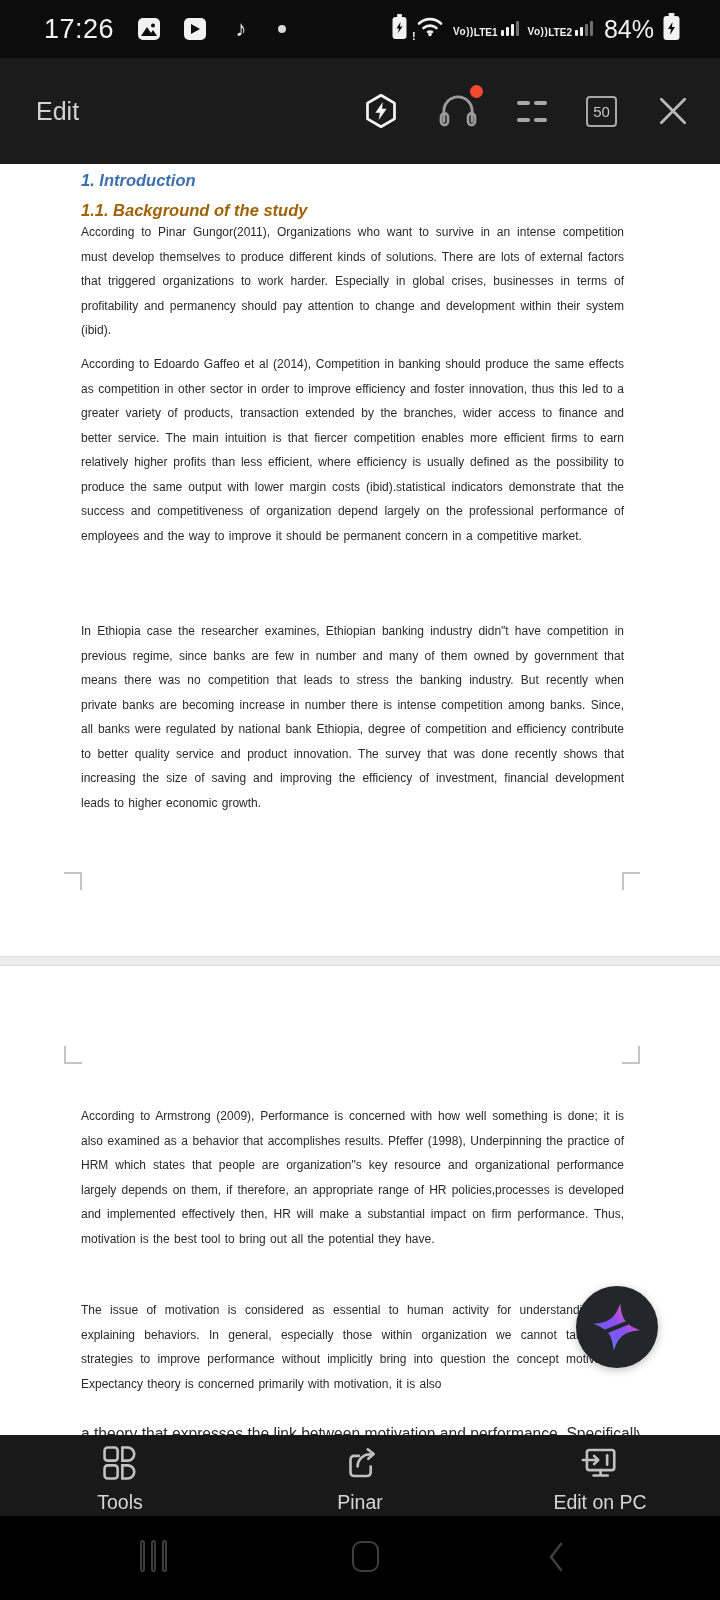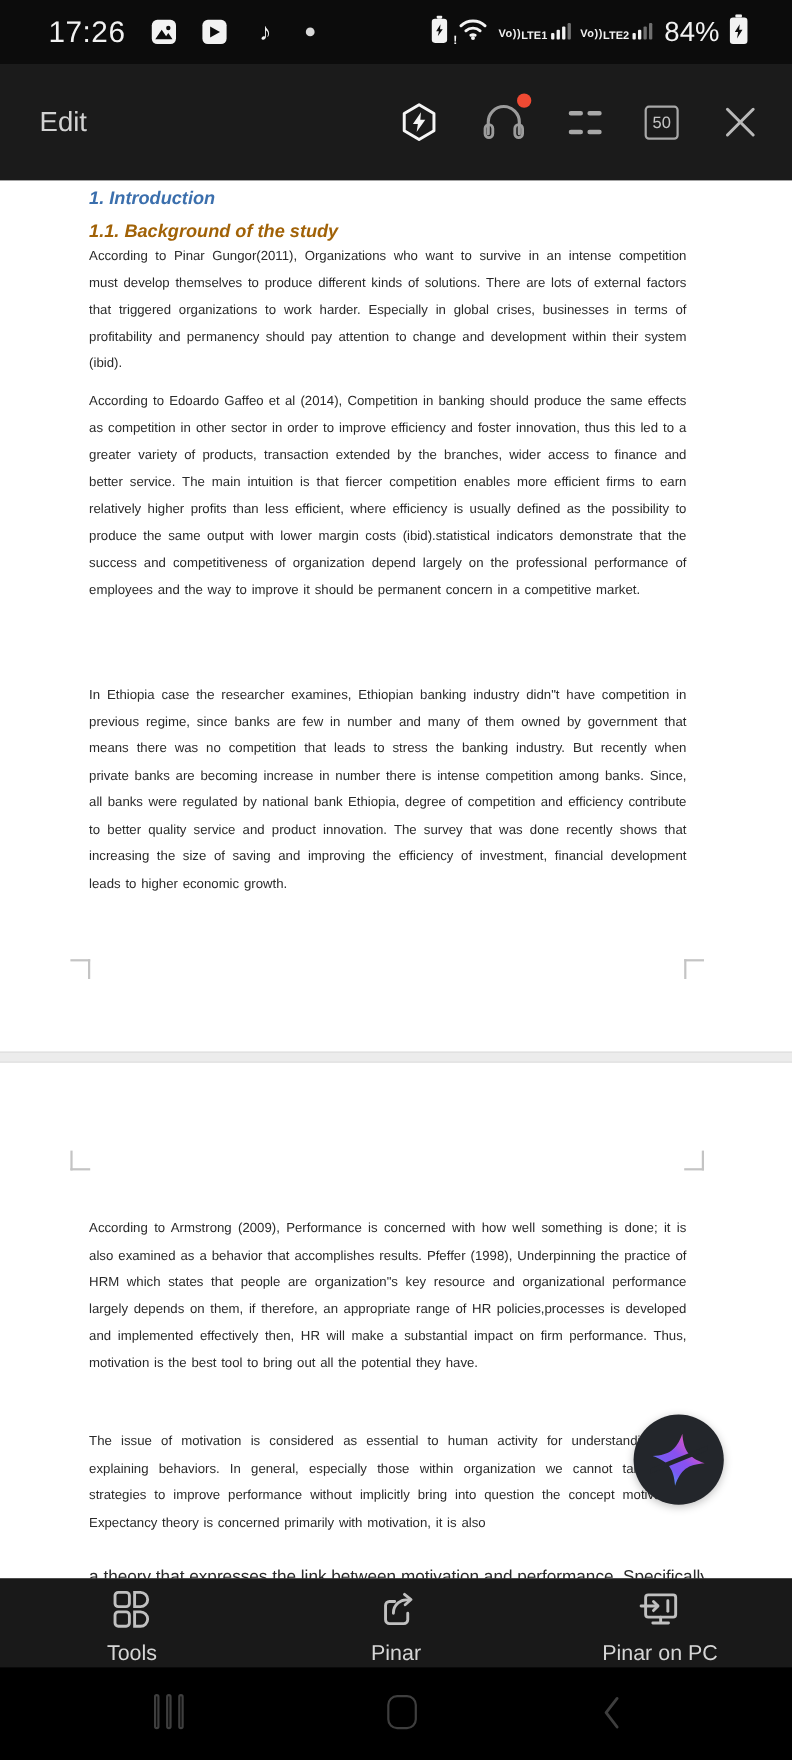--- a/index.html
+++ b/index.html
@@ -277,21 +277,21 @@
     <div class="bb-item">
       <span>
         <svg width="38" height="38" viewBox="0 0 32 32" fill="none" stroke="#c0c0c0" stroke-width="2.2" stroke-linecap="round" stroke-linejoin="round">
           <rect x="5" y="5" width="23" height="17" rx="2"></rect>
           <path d="M1.5 13.5 H14"></path>
           <path d="M11 10 L14.5 13.5 L11 17"></path>
           <path d="M22 9.5 V17.5"></path>
           <path d="M16.5 22 V26 M10.5 26.5 H22.5"></path>
         </svg>
       </span>
-      <span class="bb-label">Pinar on PC</span>
+      <span class="bb-label">Edit on PC</span>
     </div>
   </nav>
 
   <div class="nav-bar">
     <span class="nav-recents">
         <i></i>
         <i></i>
         <i></i>
       </span>
     <span class="nav-home"></span>

